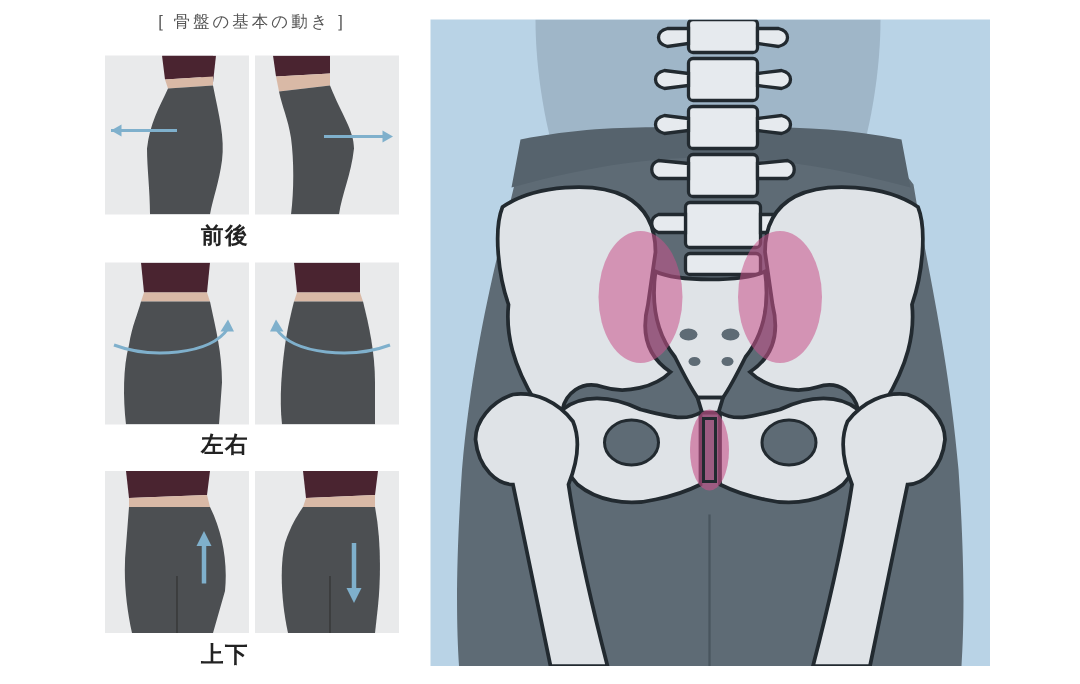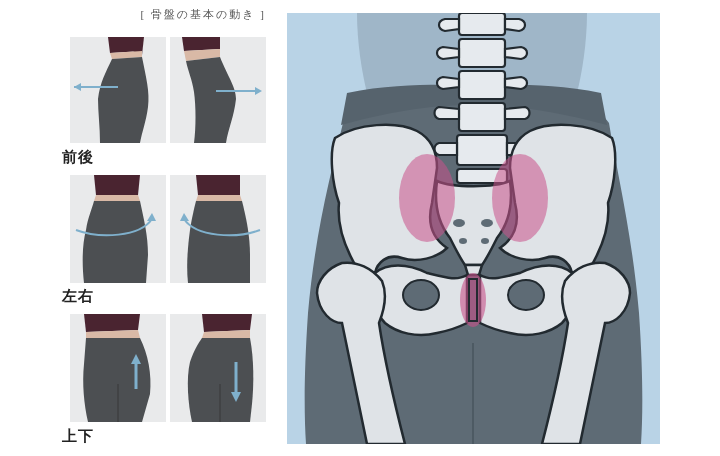--- a/index.html
+++ b/index.html
@@ -1,22 +1,22 @@
 <!DOCTYPE html>
 <html><head>
 <meta charset="utf-8">
 <style>
   html, body { margin: 0; padding: 0; background: #ffffff; }
   body { width: 720px; height: 456px; position: relative; overflow: hidden;
          font-family: "DejaVu Serif", "Liberation Serif", serif; }
-  .heading { position: absolute; left: 70px; top: 7px; width: 196px; text-align: right;
-             font-family: Liberation Serif, serif; font-size: 11px; color: #555; letter-spacing: 2px; }
+  .heading { position: absolute; left: 70px; top: 7px; width: 196px; text-align: center;
+             font-family: Liberation Sans, sans-serif; font-size: 11px; color: #555; letter-spacing: 2px; }
   .photo { position: absolute; width: 96px; background: #e9eaeb; overflow: hidden; }
   .photo svg { display: block; width: 96px; height: 100%; }
-  .caption { position: absolute; left: 62px; width: 196px; text-align: left;
+  .caption { position: absolute; left: 52px; width: 196px; text-align: center;
              font-size: 15px; color: #222; font-weight: bold; letter-spacing: 1px; }
   .illus { position: absolute; left: 287px; top: 13px; width: 373px; height: 431px; background: #b9d3e6; overflow: hidden; }
   .illus svg { display: block; }
 </style>
 </head>
 <body>
 
 <div class="heading">[ 骨盤の基本の動き ]</div>
 
 <div class="photo" style="left:70px;top:37px;height:106px;">

